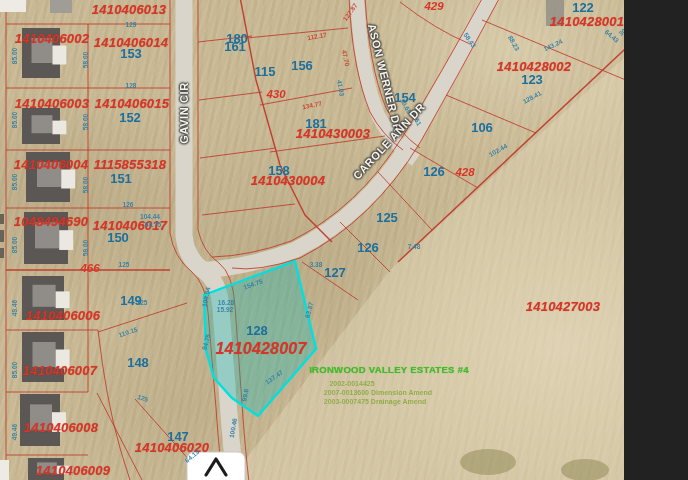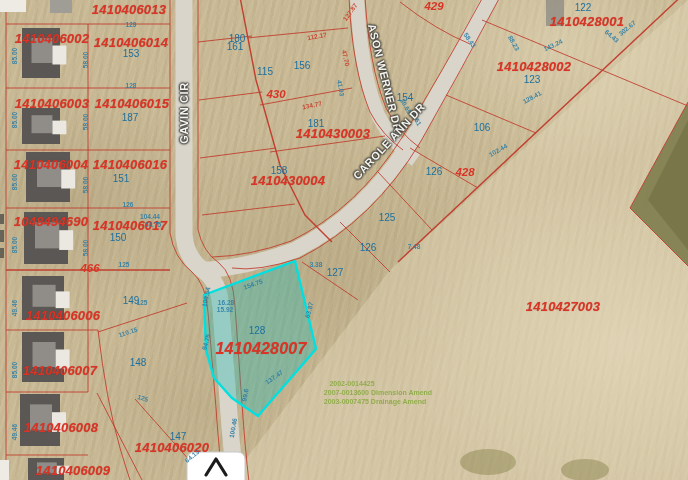--- a/index.html
+++ b/index.html
@@ -1,17 +1,17 @@
 <!DOCTYPE html>
 <html style="--parcel-id: #d93425; --lot-number: #1d6f9e; --dim-blue: #2e7ea6; --dim-red: #c8402f; --street-text: #f4f3ee; --road-fill: #d9d5cb; --line-red: #c0392b; --highlight-stroke: #00e0e0; --highlight-fill: rgba(0,185,185,0.30); --green-bold: #35c520; --green-faint: #86a93c;"><head>
 <meta charset="utf-8">
 <style>
   html,body{margin:0;padding:0;background:#222;}
   .map{
-    position:relative;width:688px;height:480px;overflow:hidden;
+    position:relative;width:624px;height:480px;overflow:hidden;
     font-family:"Liberation Sans",sans-serif;cursor:default;
     background-color:#c8b893;
     background-image:
       radial-gradient(240px 170px at 82% 10%, rgba(236,227,198,.45), transparent 70%),
       radial-gradient(320px 230px at 90% 72%, rgba(233,224,195,.5), transparent 72%),
       radial-gradient(280px 210px at 46% 56%, rgba(148,137,98,.24), transparent 70%),
       radial-gradient(220px 160px at 10% 42%, rgba(138,124,88,.22), transparent 70%),
       radial-gradient(200px 140px at 30% 85%, rgba(150,138,100,.18), transparent 70%),
       repeating-linear-gradient(108deg, rgba(255,255,255,.07) 0 2px, rgba(0,0,0,0) 2px 6px),
       repeating-linear-gradient(98deg, rgba(112,96,60,.07) 0 3px, rgba(0,0,0,0) 3px 9px);
@@ -22,21 +22,21 @@
   .redline.thick{stroke-width:1.4;opacity:.95;}
   .wash{fill:rgba(231,222,193,.38);stroke:none;}
   .brush{fill:#7e7c4e;opacity:.9;}
   .olive{fill:rgba(126,122,64,.42);stroke:none;}
   .hl{fill:var(--highlight-fill,rgba(0,185,185,.3));stroke:var(--highlight-stroke,#00e0e0);stroke-width:2.4;}
   .lbl{position:absolute;white-space:nowrap;pointer-events:none;}
   .lbl-parcel{font-style:italic;font-weight:bold;font-size:13px;color:var(--parcel-id,#d93425);
     text-shadow:0 0 1px rgba(130,10,0,.35);letter-spacing:.2px;}
   .lbl-parcel.big{font-size:16px;}
   .lbl-block{font-style:italic;font-weight:bold;font-size:11.5px;color:var(--parcel-id,#d93425);}
-  .lbl-lot{font-weight:normal;font-size:10px;color:var(--lot-number,#1d6f9e);}
+  .lbl-lot{font-weight:bold;font-size:13px;color:var(--lot-number,#1d6f9e);}
   .lbl-dim{font-weight:bold;font-size:6.5px;color:var(--dim-blue,#2e7ea6);opacity:.9;}
   .lbl-dim.red{color:var(--dim-red,#c8402f);}
   .lbl-street{font-weight:bold;font-size:11px;color:var(--street-text,#f4f3ee);letter-spacing:.6px;
     text-shadow:0 1px 2px #3c3c38,0 -1px 2px #3c3c38,1px 0 2px #3c3c38,-1px 0 2px #3c3c38;}
   .anno{position:absolute;transform:translate(-50%,-50%);white-space:nowrap;pointer-events:none;}
   .anno-title{font-weight:bold;font-size:9.5px;color:var(--green-bold,#35c520);letter-spacing:.3px;
     left:389px;top:369px;text-shadow:0 0 1px rgba(0,90,0,.4);}
   .anno-line{font-weight:bold;font-size:7px;color:var(--green-faint,#86a93c);opacity:.85;}
   .anno-l1{left:352px;top:383px;}
   .anno-l2{left:378px;top:392px;}
@@ -174,40 +174,40 @@
     </g>
   </svg>
 
   <div id="labels">
       <span class="lbl lbl-parcel" style="left: 129px; top: 9px; transform: translate(-50%, -50%) rotate(0deg);">1410406013</span>
       <span class="lbl lbl-parcel" style="left: 52px; top: 38px; transform: translate(-50%, -50%) rotate(0deg);">1410406002</span>
       <span class="lbl lbl-parcel" style="left: 131px; top: 42px; transform: translate(-50%, -50%) rotate(0deg);">1410406014</span>
       <span class="lbl lbl-parcel" style="left: 52px; top: 103px; transform: translate(-50%, -50%) rotate(0deg);">1410406003</span>
       <span class="lbl lbl-parcel" style="left: 132px; top: 103px; transform: translate(-50%, -50%) rotate(0deg);">1410406015</span>
       <span class="lbl lbl-parcel" style="left: 51px; top: 164px; transform: translate(-50%, -50%) rotate(0deg);">1410406004</span>
-      <span class="lbl lbl-parcel" style="left: 130px; top: 164px; transform: translate(-50%, -50%) rotate(0deg);">1410406016</span>
+      <span class="lbl lbl-parcel" style="left: 130px; top: 164px; transform: translate(-50%, -50%) rotate(0deg);">1115855318</span>
       <span class="lbl lbl-parcel" style="left: 51px; top: 221px; transform: translate(-50%, -50%) rotate(0deg);">1048494690</span>
       <span class="lbl lbl-parcel" style="left: 130px; top: 225px; transform: translate(-50%, -50%) rotate(0deg);">1410406017</span>
       <span class="lbl lbl-parcel" style="left: 63px; top: 315px; transform: translate(-50%, -50%) rotate(0deg);">1410406006</span>
       <span class="lbl lbl-parcel" style="left: 60px; top: 370px; transform: translate(-50%, -50%) rotate(0deg);">1410406007</span>
       <span class="lbl lbl-parcel" style="left: 61px; top: 427px; transform: translate(-50%, -50%) rotate(0deg);">1410406008</span>
       <span class="lbl lbl-parcel" style="left: 73px; top: 470px; transform: translate(-50%, -50%) rotate(0deg);">1410406009</span>
       <span class="lbl lbl-parcel" style="left: 172px; top: 447px; transform: translate(-50%, -50%) rotate(0deg);">1410406020</span>
       <span class="lbl lbl-parcel" style="left: 333px; top: 133px; transform: translate(-50%, -50%) rotate(0deg);">1410430003</span>
       <span class="lbl lbl-parcel" style="left: 288px; top: 180px; transform: translate(-50%, -50%) rotate(0deg);">1410430004</span>
       <span class="lbl lbl-parcel" style="left: 587px; top: 21px; transform: translate(-50%, -50%) rotate(0deg);">1410428001</span>
       <span class="lbl lbl-parcel" style="left: 534px; top: 66px; transform: translate(-50%, -50%) rotate(0deg);">1410428002</span>
       <span class="lbl lbl-parcel" style="left: 563px; top: 306px; transform: translate(-50%, -50%) rotate(0deg);">1410427003</span>
       <span class="lbl lbl-parcel big" style="left: 261px; top: 349px; transform: translate(-50%, -50%) rotate(0deg);">1410428007</span>
       <span class="lbl lbl-block" style="left: 434px; top: 6px; transform: translate(-50%, -50%) rotate(0deg);">429</span>
       <span class="lbl lbl-block" style="left: 276px; top: 94px; transform: translate(-50%, -50%) rotate(0deg);">430</span>
       <span class="lbl lbl-block" style="left: 465px; top: 172px; transform: translate(-50%, -50%) rotate(0deg);">428</span>
       <span class="lbl lbl-block" style="left: 90px; top: 268px; transform: translate(-50%, -50%) rotate(0deg);">466</span>
       <span class="lbl lbl-lot" style="left: 131px; top: 53px; transform: translate(-50%, -50%) rotate(0deg);">153</span>
-      <span class="lbl lbl-lot" style="left: 130px; top: 117px; transform: translate(-50%, -50%) rotate(0deg);">187</span>
+      <span class="lbl lbl-lot" style="left: 130px; top: 117px; transform: translate(-50%, -50%) rotate(0deg);">152</span>
       <span class="lbl lbl-lot" style="left: 121px; top: 178px; transform: translate(-50%, -50%) rotate(0deg);">151</span>
       <span class="lbl lbl-lot" style="left: 118px; top: 237px; transform: translate(-50%, -50%) rotate(0deg);">150</span>
       <span class="lbl lbl-lot" style="left: 131px; top: 300px; transform: translate(-50%, -50%) rotate(0deg);">149</span>
       <span class="lbl lbl-lot" style="left: 138px; top: 362px; transform: translate(-50%, -50%) rotate(0deg);">148</span>
       <span class="lbl lbl-lot" style="left: 178px; top: 436px; transform: translate(-50%, -50%) rotate(0deg);">147</span>
       <span class="lbl lbl-lot" style="left: 257px; top: 330px; transform: translate(-50%, -50%) rotate(0deg);">128</span>
       <span class="lbl lbl-lot" style="left: 335px; top: 272px; transform: translate(-50%, -50%) rotate(0deg);">127</span>
       <span class="lbl lbl-lot" style="left: 434px; top: 171px; transform: translate(-50%, -50%) rotate(0deg);">126</span>
       <span class="lbl lbl-lot" style="left: 387px; top: 217px; transform: translate(-50%, -50%) rotate(0deg);">125</span>
       <span class="lbl lbl-lot" style="left: 368px; top: 247px; transform: translate(-50%, -50%) rotate(0deg);">126</span>
@@ -265,16 +265,17 @@
       <span class="lbl lbl-dim" style="left: 406px; top: 106px; transform: translate(-50%, -50%) rotate(60deg);">30.65</span>
       <span class="lbl lbl-dim" style="left: 416px; top: 118px; transform: translate(-50%, -50%) rotate(60deg);">30.61</span>
       <span class="lbl lbl-dim" style="left: 414px; top: 246px; transform: translate(-50%, -50%) rotate(0deg);">7.48</span>
       <span class="lbl lbl-dim" style="left: 192px; top: 456px; transform: translate(-50%, -50%) rotate(-40deg);">64.13</span>
       <span class="lbl lbl-dim" style="left: 233px; top: 428px; transform: translate(-50%, -50%) rotate(-80deg);">100.46</span>
       <span class="lbl lbl-street" style="left: 184px; top: 113px; transform: translate(-50%, -50%) rotate(-90deg);">GAVIN CIR</span>
       <span class="lbl lbl-street" style="left: 385px; top: 78px; transform: translate(-50%, -50%) rotate(76deg);">ASON WERNER DR</span>
       <span class="lbl lbl-street" style="left: 389px; top: 141px; transform: translate(-50%, -50%) rotate(-47deg);">CAROLE ANN DR</span>
     </div>
 
+  <div class="anno anno-title">IRONWOOD VALLEY ESTATES #4</div>
   <div class="anno anno-line anno-l1">2002-0014425</div>
   <div class="anno anno-line anno-l2">2007-0013600 Dimension Amend</div>
   <div class="anno anno-line anno-l3">2003-0007475 Drainage Amend</div>
 </div>
 
 </body></html>

